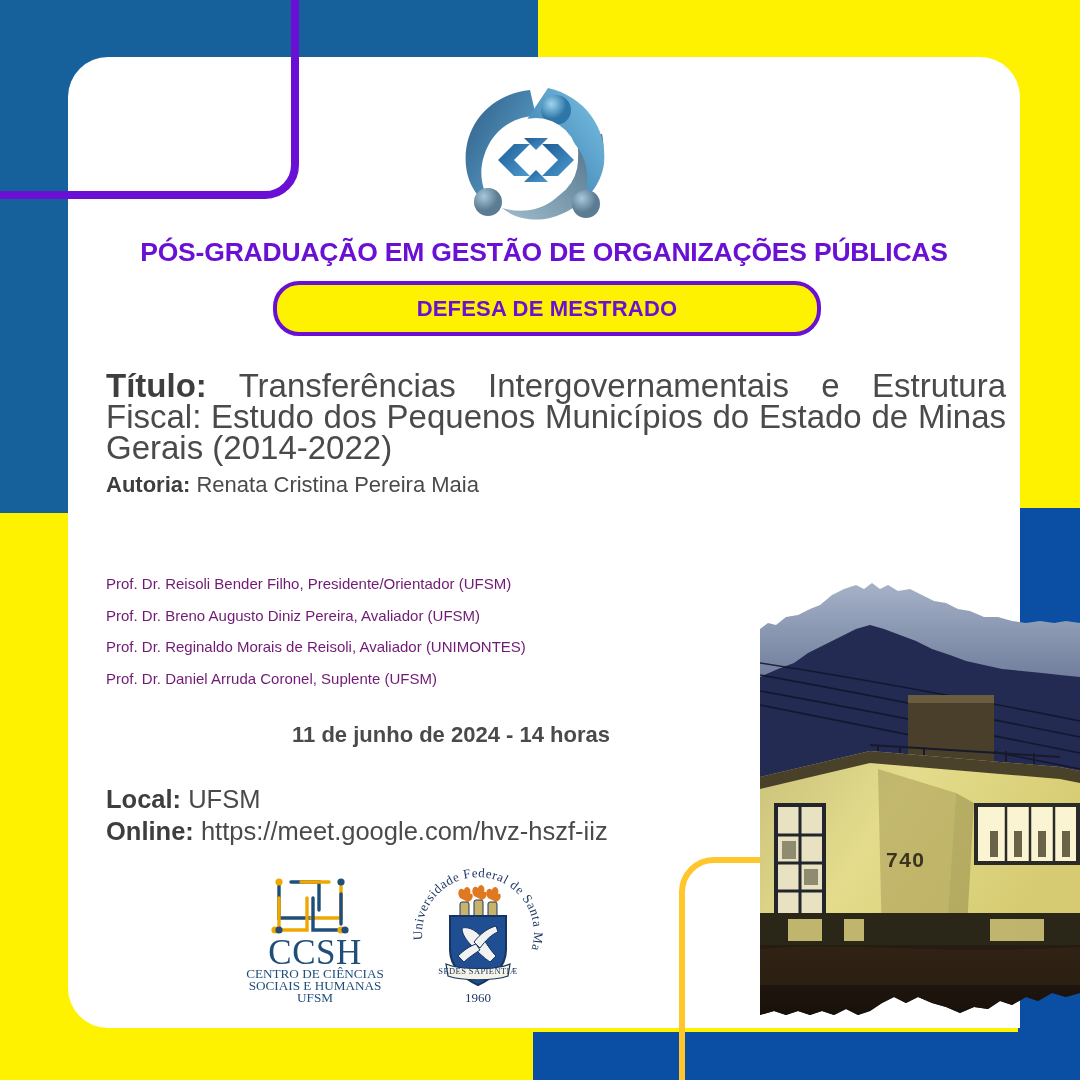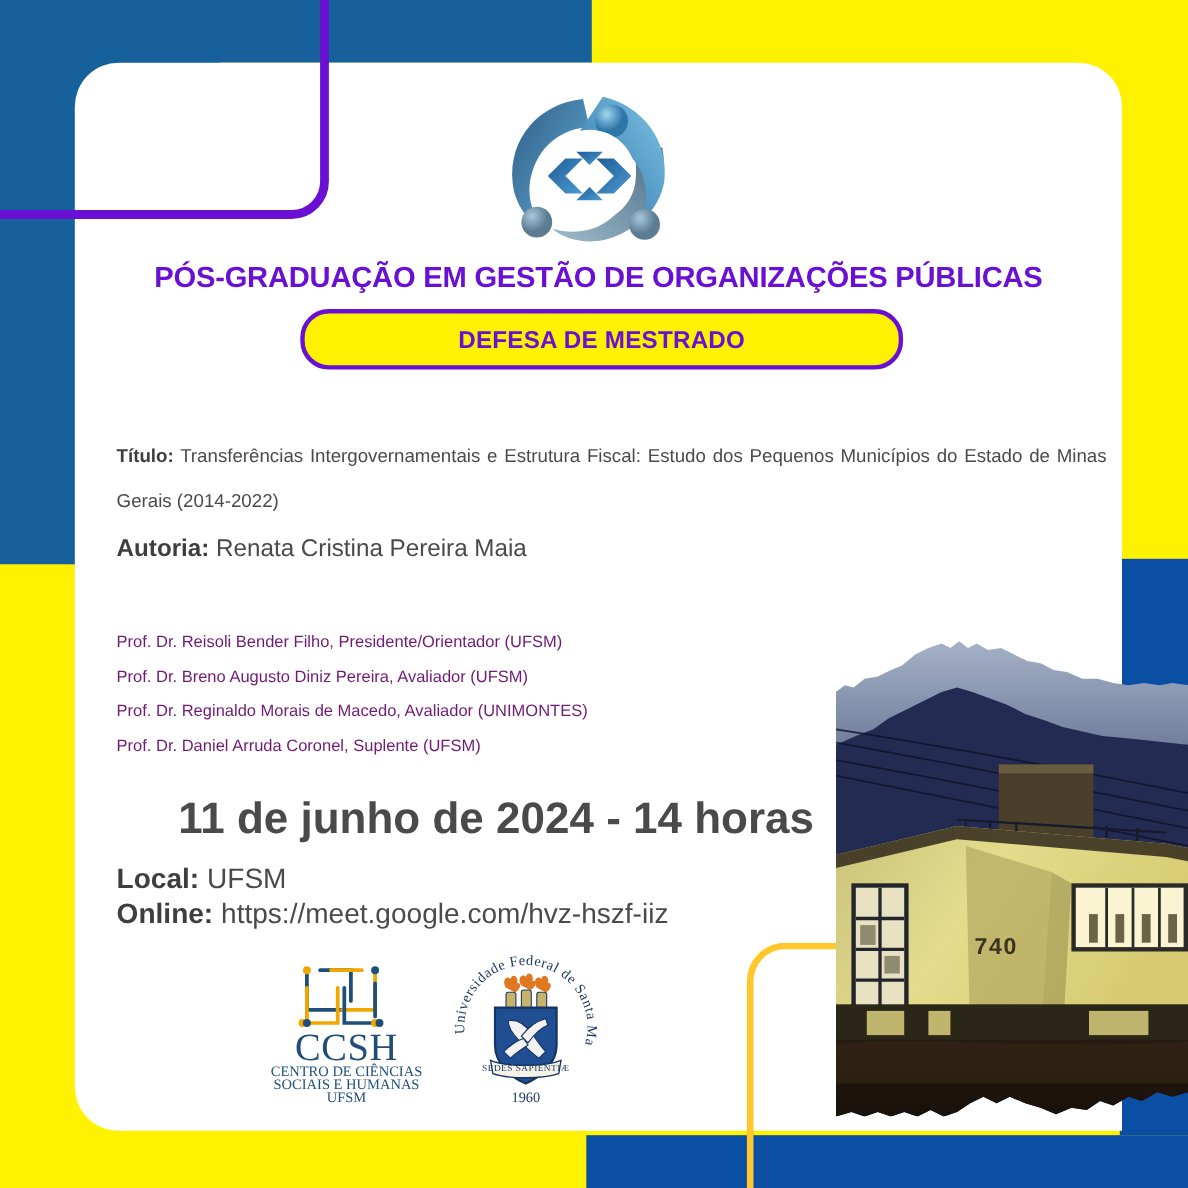--- a/index.html
+++ b/index.html
@@ -53,37 +53,37 @@
   .badge{
     position:absolute;left:273px;top:281px;width:540px;height:47px;
     background:#FFF200;border:4px solid #6A0FD4;border-radius:26px;
     display:flex;align-items:center;justify-content:center;
     color:#6A0FD4;font-weight:bold;font-size:22px;letter-spacing:.2px;
   }
 
   
   .body-block{position:absolute;left:106px;top:370px;width:900px;color:#4A4A4A;}
   .ttl-line{
-    font-size:17px;line-height:41px;color:#4A4A4A;
-    text-align:justify;text-justify:inter-word;margin-top:24px;
+    font-size:33px;line-height:31px;color:#4A4A4A;
+    text-align:justify;text-justify:inter-word;
   }
   .ttl-line .lbl{font-weight:bold;color:#3E3E3E;}
   .autoria{font-size:22px;line-height:33px;margin-top:5px;}
   .autoria .lbl{font-weight:bold;color:#3E3E3E;}
 
   .comissao-h{
     position:absolute;left:106px;top:522px;
     font-size:29px;font-weight:bold;color:#4A4A4A;
   }
   .members{position:absolute;left:106px;top:568px;width:700px;}
   .member{font-size:15px;line-height:31.5px;color:#701a75;}
 
   .datetime{
     position:absolute;left:106px;top:722px;width:690px;text-align:center;
-    font-size:40px;font-weight:bold;color:#4A4A4A;
+    font-size:22px;font-weight:bold;color:#4A4A4A;
   }
   .place{position:absolute;left:106px;top:783px;width:760px;}
   .place-line{font-size:25.5px;line-height:32px;color:#4A4A4A;}
   .place-line .lbl{font-weight:bold;color:#3E3E3E;}
 
   
   .logo-ccsh{position:absolute;left:245px;top:872px;width:140px;height:132px;}
   .logo-ufsm{position:absolute;left:408px;top:868px;width:140px;height:140px;}
 </style>
 </head>
@@ -275,21 +275,21 @@
     </div>
     <div class="autoria">
       <span class="lbl">Autoria:</span>
       <span>Renata Cristina Pereira Maia</span>
     </div>
   </div>
 
   <div class="members">
     <div class="member">Prof. Dr. Reisoli Bender Filho, Presidente/Orientador (UFSM)</div>
     <div class="member">Prof. Dr. Breno Augusto Diniz Pereira, Avaliador (UFSM)</div>
-    <div class="member">Prof. Dr. Reginaldo Morais de Macedo, Avaliador (UNIMONTES)</div>
+    <div class="member">Prof. Dr. Reginaldo Morais de Reisoli, Avaliador (UNIMONTES)</div>
     <div class="member">Prof. Dr. Daniel Arruda Coronel, Suplente (UFSM)</div>
   </div>
 
   <div class="datetime">11 de junho de 2024 - 14 horas</div>
 
   <div class="place">
     <div class="place-line">
       <span class="lbl">Local:</span>
       <span>UFSM</span>
     </div>

